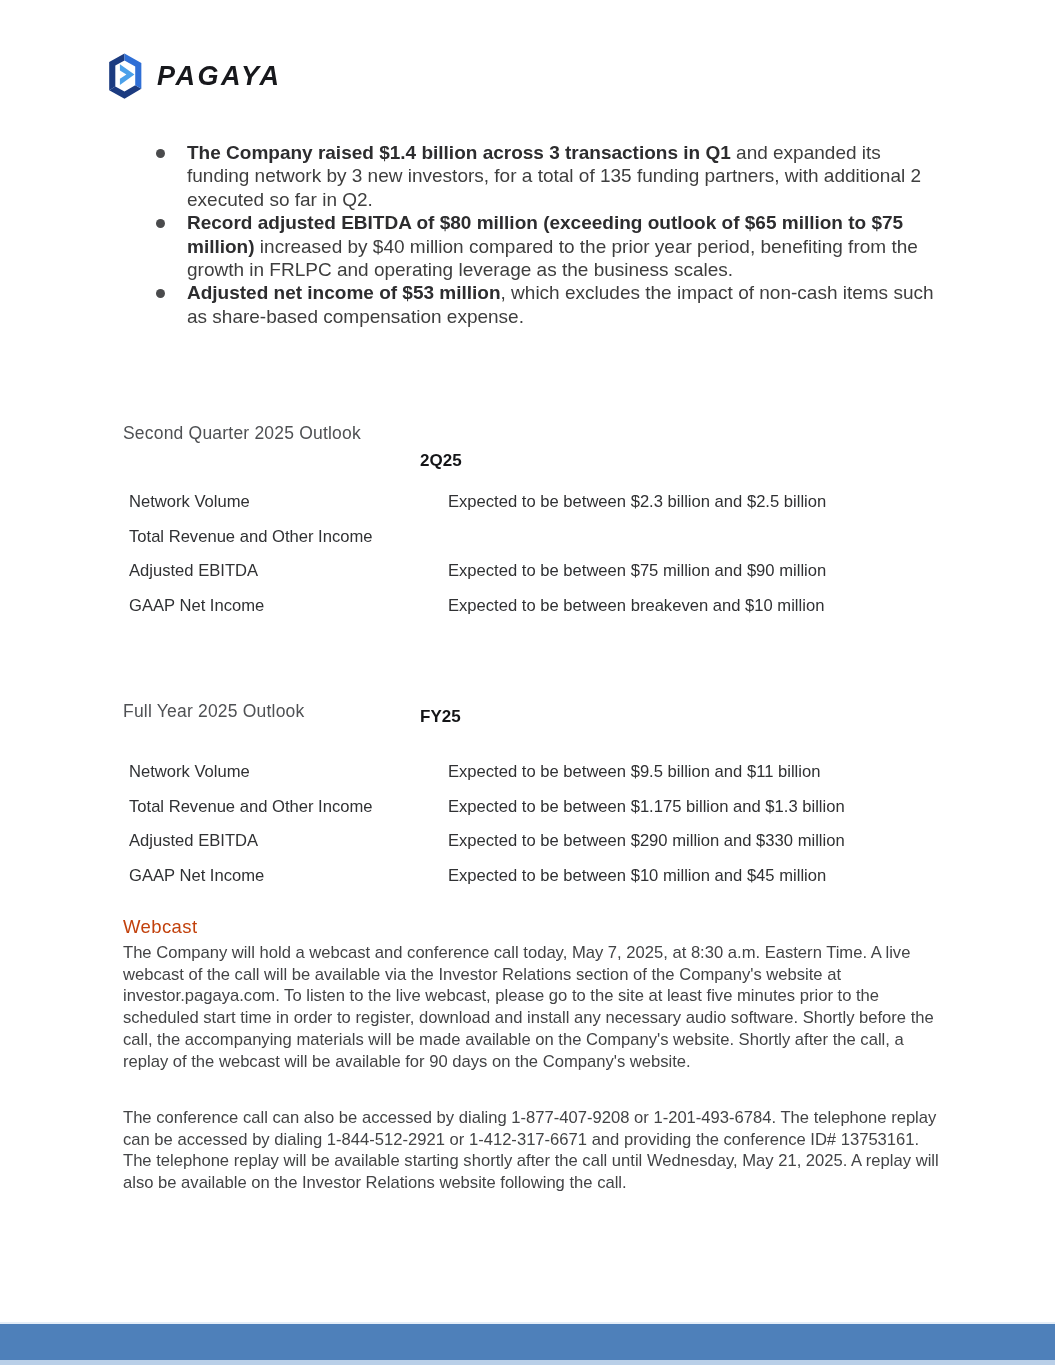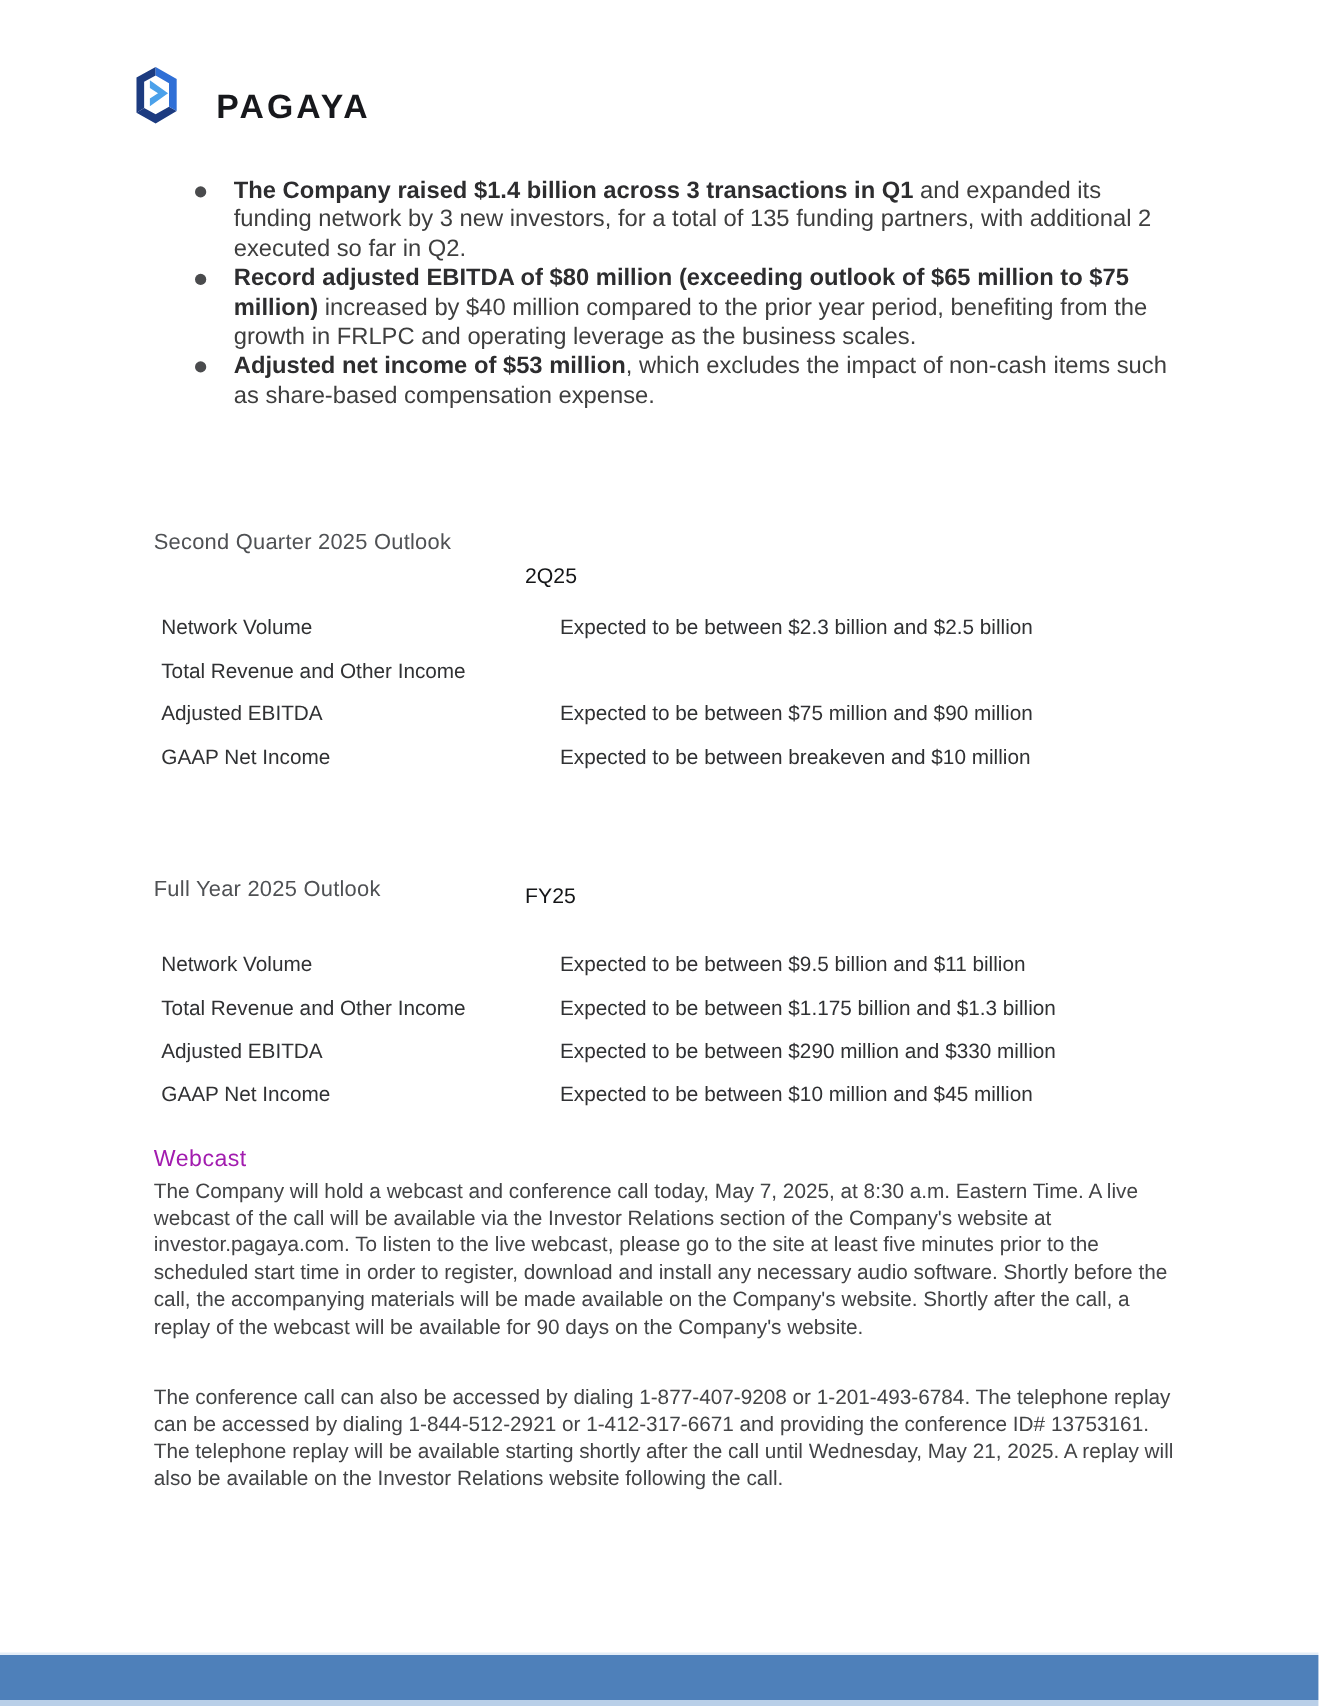--- a/index.html
+++ b/index.html
@@ -13,22 +13,23 @@
     background: #ffffff;
     overflow: hidden;
   }
 
   
   .logo-block {
     position: absolute;
     left: 100px;
     top: 52px;
     display: flex;
-    align-items: flex-end;
-    gap: 24px;
+    align-items: center;
+    gap: 8px;
+    font-style: italic;
   }
   .logo-mark { width: 49px; height: 49px; display: block; }
   .wordmark {
     font-size: 27px;
     font-weight: 700;
     letter-spacing: 2.5px;
     color: #17181c;
   }
 
   
@@ -70,21 +71,21 @@
   .outlook-table {
     position: absolute;
     left: 129px;
     width: 810px;
   }
   .table-q2 { top: 451px; }
   .table-fy { top: 707px; }
   .col-header {
     margin-left: 291px;
     font-size: 17px;
-    font-weight: 400;
+    font-weight: 700;
     color: #141517;
     height: 22px;
   }
   .table-q2 .col-header { margin-bottom: 12px; }
   .table-fy .col-header { margin-bottom: 26px; }
   .outlook-row {
     display: flex;
     align-items: center;
     height: 34.6px;
     font-size: 16.6px;
@@ -92,21 +93,21 @@
   }
   .outlook-row .row-label { width: 291px; flex: 0 0 291px; }
   .outlook-row .row-value { flex: 1; margin-left: 28px; }
 
   
   .webcast-heading {
     position: absolute;
     left: 123px;
     top: 916px;
     font-size: 18.5px;
-    color: #a21caf;
+    color: #c2410c;
     letter-spacing: 0.4px;
   }
   .webcast-p {
     position: absolute;
     left: 123px;
     width: 822px;
     font-size: 16.6px;
     line-height: 21.7px;
     color: #434446;
   }

